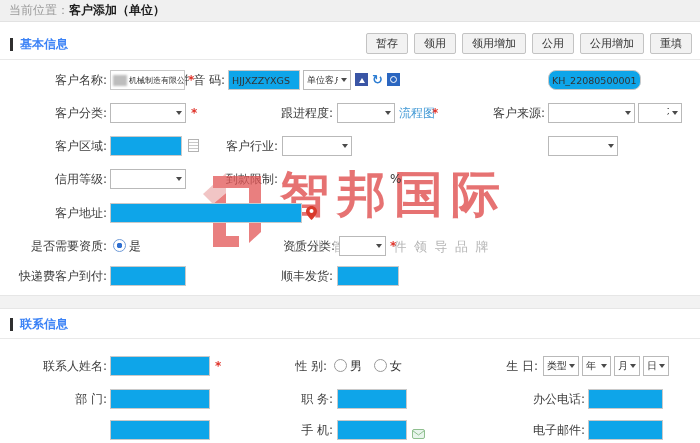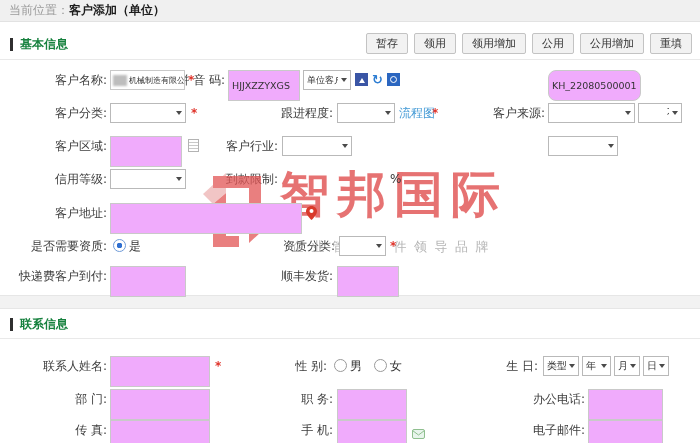--- a/index.html
+++ b/index.html
@@ -4,32 +4,32 @@
 <style>
   html,body{margin:0;padding:0;background:#fff;}
   .page{position:relative;width:700px;height:443px;background:#fff;overflow:hidden;
         font-family:"DejaVu Sans",sans-serif;font-size:12px;color:#333;}
   
   .crumb{position:absolute;top:0;left:0;right:0;height:21px;background:#f0f0f0;
          border-bottom:1px solid #e2e2e2;line-height:21px;padding-left:9px;font-size:12px;}
   .crumb .pre{color:#9a9a9a;}
   .crumb .cur{color:#1d1d1d;font-weight:bold;}
   
-  .sec{position:absolute;left:10px;display:flex;align-items:center;font-weight:bold;color:#15803d;z-index:2;}
+  .sec{position:absolute;left:10px;display:flex;align-items:center;font-weight:bold;color:#3b82f6;z-index:2;}
   .sec .bar{width:3px;height:13px;background:#2f2f2f;margin-right:7px;}
   .hr{position:absolute;left:0;right:0;height:1px;background:#e9e9e9;z-index:1;}
   .band{position:absolute;left:0;right:0;height:12px;background:#f2f2f2;
         border-top:1px solid #e6e6e6;border-bottom:1px solid #e6e6e6;}
   
   .toolbar{position:absolute;right:8px;top:33px;display:flex;gap:6px;z-index:4;}
   .btn{background:#f2f2f2;border:1px solid #c3c3c3;border-radius:2px;color:#333;
        font-size:11px;line-height:1;padding:4px 9px;font-family:inherit;cursor:pointer;}
   
   .lbl{position:absolute;text-align:right;white-space:nowrap;color:#3d3d3d;line-height:20px;font-size:12px;z-index:2;}
-  .inp{position:absolute;height:31px;box-sizing:border-box;border:1px solid #c9c9c9;background:#f0abfc;
+  .inp{position:absolute;height:20px;box-sizing:border-box;border:1px solid #c9c9c9;background:#0ea5e9;
        font-family:inherit;font-size:10px;color:#333;padding:0 3px;z-index:4;}
   .finp{position:absolute;height:20px;box-sizing:border-box;border:1px solid #c9c9c9;background:#fff;
         display:flex;align-items:center;padding:0 2px;overflow:hidden;z-index:4;}
   .sel{position:absolute;height:20px;box-sizing:border-box;border:1px solid #b9b9b9;background:#fff;
        display:flex;align-items:center;justify-content:space-between;padding:0 3px;cursor:pointer;z-index:4;}
   .sel .t{font-size:10px;color:#333;white-space:nowrap;overflow:hidden;}
   .cv{width:0;height:0;border-left:3.5px solid transparent;border-right:3.5px solid transparent;
       border-top:4px solid #4a4a4a;margin-left:3px;flex:0 0 auto;}
   .req{position:absolute;color:#e0342b;line-height:20px;font-weight:bold;z-index:4;}
   .link{position:absolute;color:#459bd6;line-height:20px;cursor:pointer;z-index:4;font-size:12px;}
@@ -204,21 +204,20 @@
       <span class="cv"></span>
     </div>
 
   <div class="lbl" style="left:0;top:389px;width:107px;">部 门:</div>
   <input class="inp" style="left: 110px; top: 389px; width: 100px;">
   <div class="lbl" style="left:255px;top:389px;width:78px;">职 务:</div>
   <input class="inp" style="left: 337px; top: 389px; width: 70px;">
   <div class="lbl" style="left:480px;top:389px;width:105px;">办公电话:</div>
   <input class="inp" style="left: 588px; top: 389px; width: 75px;">
 
-  <div class="lbl" style="left:0;top:420px;width:107px;">传 真:</div>
   <input class="inp" style="left: 110px; top: 420px; width: 100px;">
   <div class="lbl" style="left:255px;top:420px;width:78px;">手 机:</div>
   <input class="inp" style="left: 337px; top: 420px; width: 70px;">
   <span class="ic-sms" style="left:412px;top:428px;">
     <svg width="13" height="10" viewBox="0 0 13 10">
         <rect x="0.5" y="0.5" width="12" height="9" rx="1.5" fill="#e8f4ec" stroke="#8fbf8f"></rect>
         <path d="M0.5 1.5 L6.5 6 L12.5 1.5" fill="none" stroke="#8fbf8f"></path>
       </svg>
   </span>
   <div class="lbl" style="left:480px;top:420px;width:105px;">电子邮件:</div>

